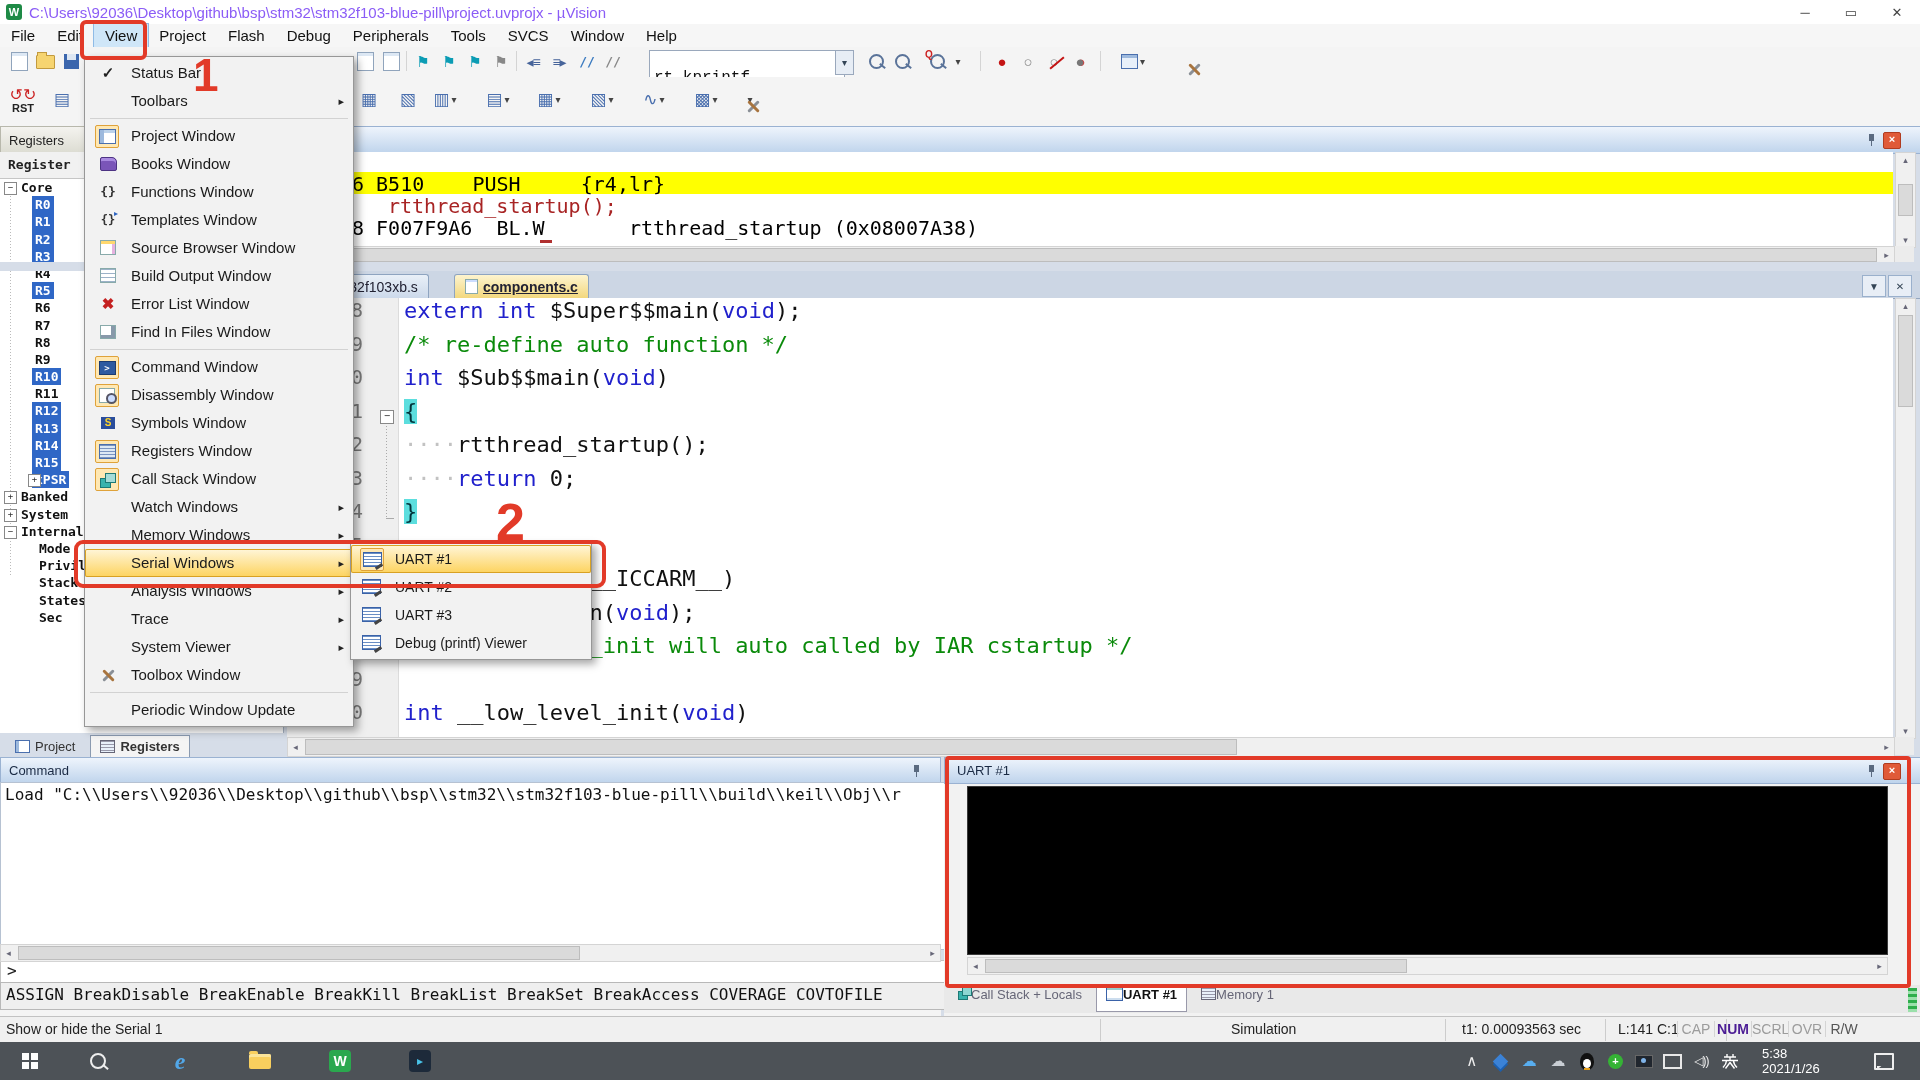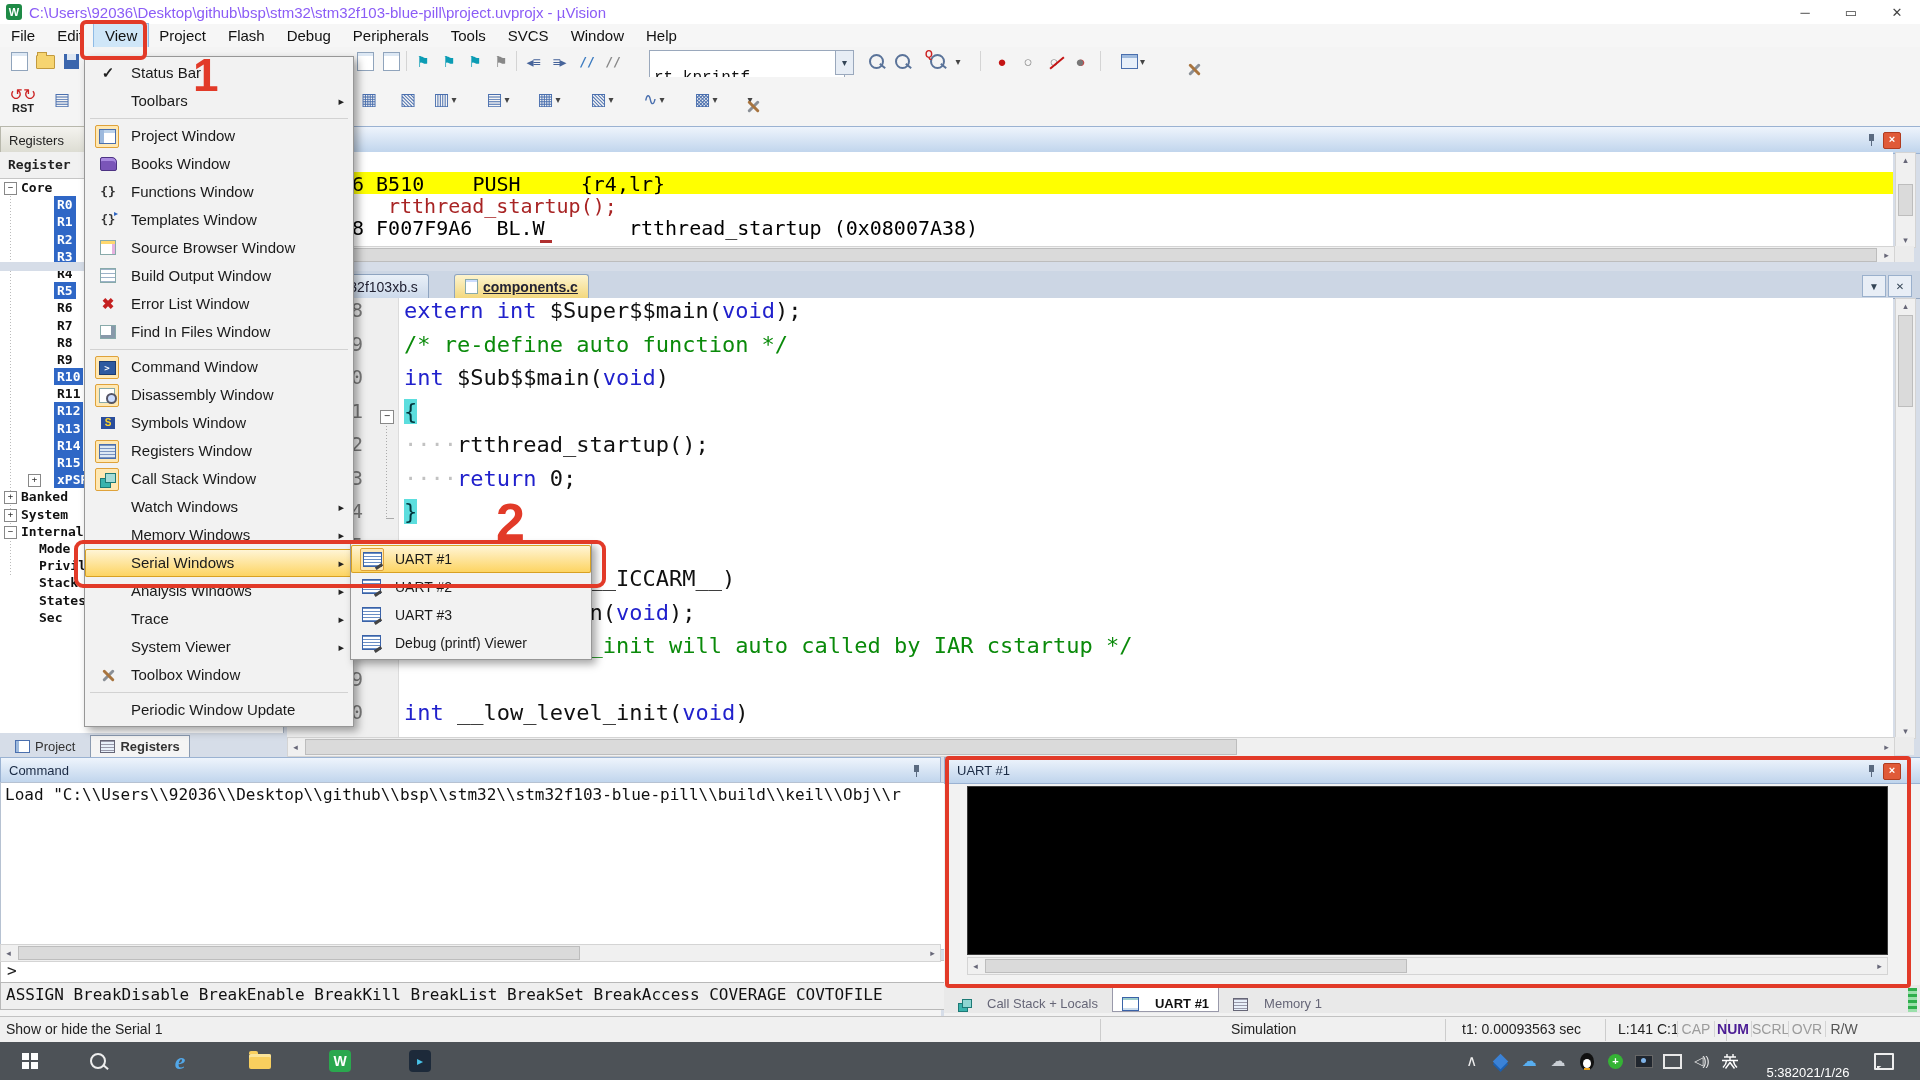--- a/index.html
+++ b/index.html
@@ -62,21 +62,21 @@
   .cap-x{width:16px;height:15px;background:#e05a38;border:1px solid #b03c20;color:#fff;font:bold 11px/13px "Liberation Sans",sans-serif;text-align:center;border-radius:2px}
   
   #registers{left:0;top:152px;width:283px;height:581px;background:#fff;border-right:1px solid #a8b4c4}
   #reg-header{height:26px;background:#f1f1f1;border-bottom:1px solid #c6c6c6;font:bold 13px/26px "DejaVu Sans Mono",monospace;color:#222;padding-left:8px}
   #reg-tree{position:relative;font:bold 13px "DejaVu Sans Mono",monospace;color:#111}
   #tree-guide{position:absolute;left:10px;top:8px;width:1px;height:390px;background-image:repeating-linear-gradient(#bbb 0 1px,transparent 1px 3px)}
   .rrow{position:relative;height:17.2px;line-height:17.2px;white-space:nowrap}
   .exp{position:absolute;top:3px;width:11px;height:11px;background:#fff;border:1px solid #888;font:9px/9px "DejaVu Sans Mono",monospace;text-align:center;color:#333}
   .exp-g{left:4px}.exp-x{left:28px}
   .rlabel{display:inline-block;padding:0 3px}
-  .rl-group{margin-left:18px}.rl-reg{margin-left:54px}.rl-sub{margin-left:36px}
+  .rl-group{margin-left:18px}.rl-reg{margin-left:32px}.rl-sub{margin-left:36px}
   .rsel{background:#2f67c6;color:#fff}
   
   #disasm{left:287px;top:152px;width:1606px;height:94px;background:#fff;overflow:hidden}
   .dline{position:absolute;left:0;width:100%;height:22px;line-height:22px;font:20px "DejaVu Sans Mono",monospace;white-space:pre;color:#000}
   .d-current{background:#ffff00;padding-left:65px;top:20px}
   .d-source{color:#a82424;padding-left:101px;top:42px}
   .d-code{padding-left:65px;top:64px}
   #dgreen{position:absolute;left:1px;top:20px;width:8px;height:22px;background:#8aac2c}
   #dredtick{position:absolute;left:253px;top:88px;width:12px;height:3px;background:#b03030}
   .vscroll{background:#f0f0f0;border:1px solid #d4d4d4;display:flex;flex-direction:column;justify-content:space-between;align-items:center}
@@ -124,21 +124,21 @@
                   font:16px "DejaVu Sans Mono",monospace;color:#222;padding-left:6px;line-height:20px}
   #command-fnbar{position:absolute;left:0;top:225px;width:939px;height:26px;background:#efefef;border:1px solid #b8b8b8;
                  font:16px/24px "DejaVu Sans Mono",monospace;color:#111;padding-left:5px;white-space:nowrap;overflow:hidden}
   
   #uart{left:944px;top:757px;width:976px;height:259px;background:#f2f2f2}
   #uart-caption{position:absolute;left:0;top:0;width:976px;height:25px}
   #uart-black{position:absolute;left:23px;top:29px;width:919px;height:167px;background:#000;border:1px solid #3a3a3a}
   #uart-hs{left:967px;top:957px;width:919px;height:16px}
   
   #docktabs{left:944px;top:985px;width:976px;height:28px;background:#e9e9e9;display:flex;align-items:center}
-  .dtab{display:inline-flex;align-items:flex-end;gap:16px;height:24px;margin-left:5px;padding:0 9px;font-size:13px;color:#667}
+  .dtab{display:inline-flex;align-items:flex-start;gap:0;height:24px;margin-left:5px;padding:0 9px;font-size:13px;color:#667}
   .dtab.active{background:#fff;border:1px solid #99a;color:#111;font-weight:bold}
   .mini-stack{position:relative;width:13px;height:12px;flex:none}
   .mini-stack::before,.mini-stack::after{content:"";position:absolute;width:8px;height:7px;background:#39b3ad;border:1px solid #1d7a76}
   .mini-stack::before{left:0;top:4px}.mini-stack::after{left:4px;top:0;background:#8fd6d2}
   .mini-serial{width:15px;height:12px;background:#fff;border:1px solid #3a62a8;box-shadow:inset 0 2px 0 #9cc,inset 0 -2px 0 #cde;flex:none}
   #grip{left:1908px;top:988px;width:9px;height:24px;background:repeating-linear-gradient(#2fae4c 0 3px,#9be0ab 3px 6px)}
   
   #statusbar{left:0;top:1016px;width:1920px;height:26px;background:#f0f0f0;border-top:1px solid #c2c2c2;font-size:14px;color:#222}
   #sb-msg{position:absolute;left:6px;top:4px}
   .sb-div{position:absolute;top:2px;width:1px;height:22px;background:#cccccc}
@@ -171,21 +171,21 @@
   .cl-b{color:#58aef0}.cl-g{color:#c9ced4}
   .peng{width:14px;height:17px;background:#111;border-radius:50% 50% 45% 45%;position:relative}
   .peng::before{content:"";position:absolute;left:3px;top:6px;width:8px;height:9px;background:#fff;border-radius:50%}
   .peng::after{content:"";position:absolute;left:4px;top:15px;width:6px;height:2px;background:#e8a11c}
   .grn{width:15px;height:15px;background:#35b335;border-radius:50%;color:#fff;font:bold 11px/15px "Liberation Sans",sans-serif;text-align:center}
   .cam{width:16px;height:11px;background:#20262e;border:1px solid #666;position:relative}
   .cam::before{content:"";position:absolute;left:5px;top:2px;width:5px;height:5px;border-radius:50%;background:#7fb3e8}
   .mon{width:15px;height:11px;border:2px solid #e8e8e8;position:relative}
   .mon::after{content:"";position:absolute;left:3px;top:11px;width:5px;height:2px;background:#e8e8e8}
   .spk{color:#eee;font-size:12px;letter-spacing:-1px}
-  #tb-clock{left:1762px;width:92px;flex-direction:row;line-height:15px;color:#fff;font-size:13px;align-items:flex-end;justify-content:center;display:flex;padding-right:4px}
+  #tb-clock{left:1762px;width:92px;flex-direction:column;line-height:15px;color:#fff;font-size:13px;align-items:flex-start;justify-content:center;display:flex;padding-right:4px}
   #tb-note{left:1862px;width:44px}
   .note{width:16px;height:13px;border:2px solid #eee;border-radius:1px;position:relative}
   .note::after{content:"";position:absolute;left:1px;top:11px;width:5px;height:4px;background:#eee;clip-path:polygon(0 0,100% 0,0 100%)}
   
   #view-menu{left:84px;top:56px;width:268px;z-index:40;background:#f2f2f2;border:1px solid #979797;
              box-shadow:4px 4px 8px rgba(0,0,0,.35);padding:2px 0}
   .mi{position:relative;height:28px;line-height:28px;font-size:15px;color:#1a1a1a;padding-left:46px;white-space:nowrap}
   .mi.hl{background:linear-gradient(#fff6da,#fdd35e);box-shadow:inset 0 0 0 1px #d8a123;border-radius:2px}
   .mic{position:absolute;left:12px;top:3px;width:22px;height:21px;display:flex;align-items:center;justify-content:center}
   .framed{border:1px solid #dfa23a;background:#ffe8b3;border-radius:2px;left:10px}

